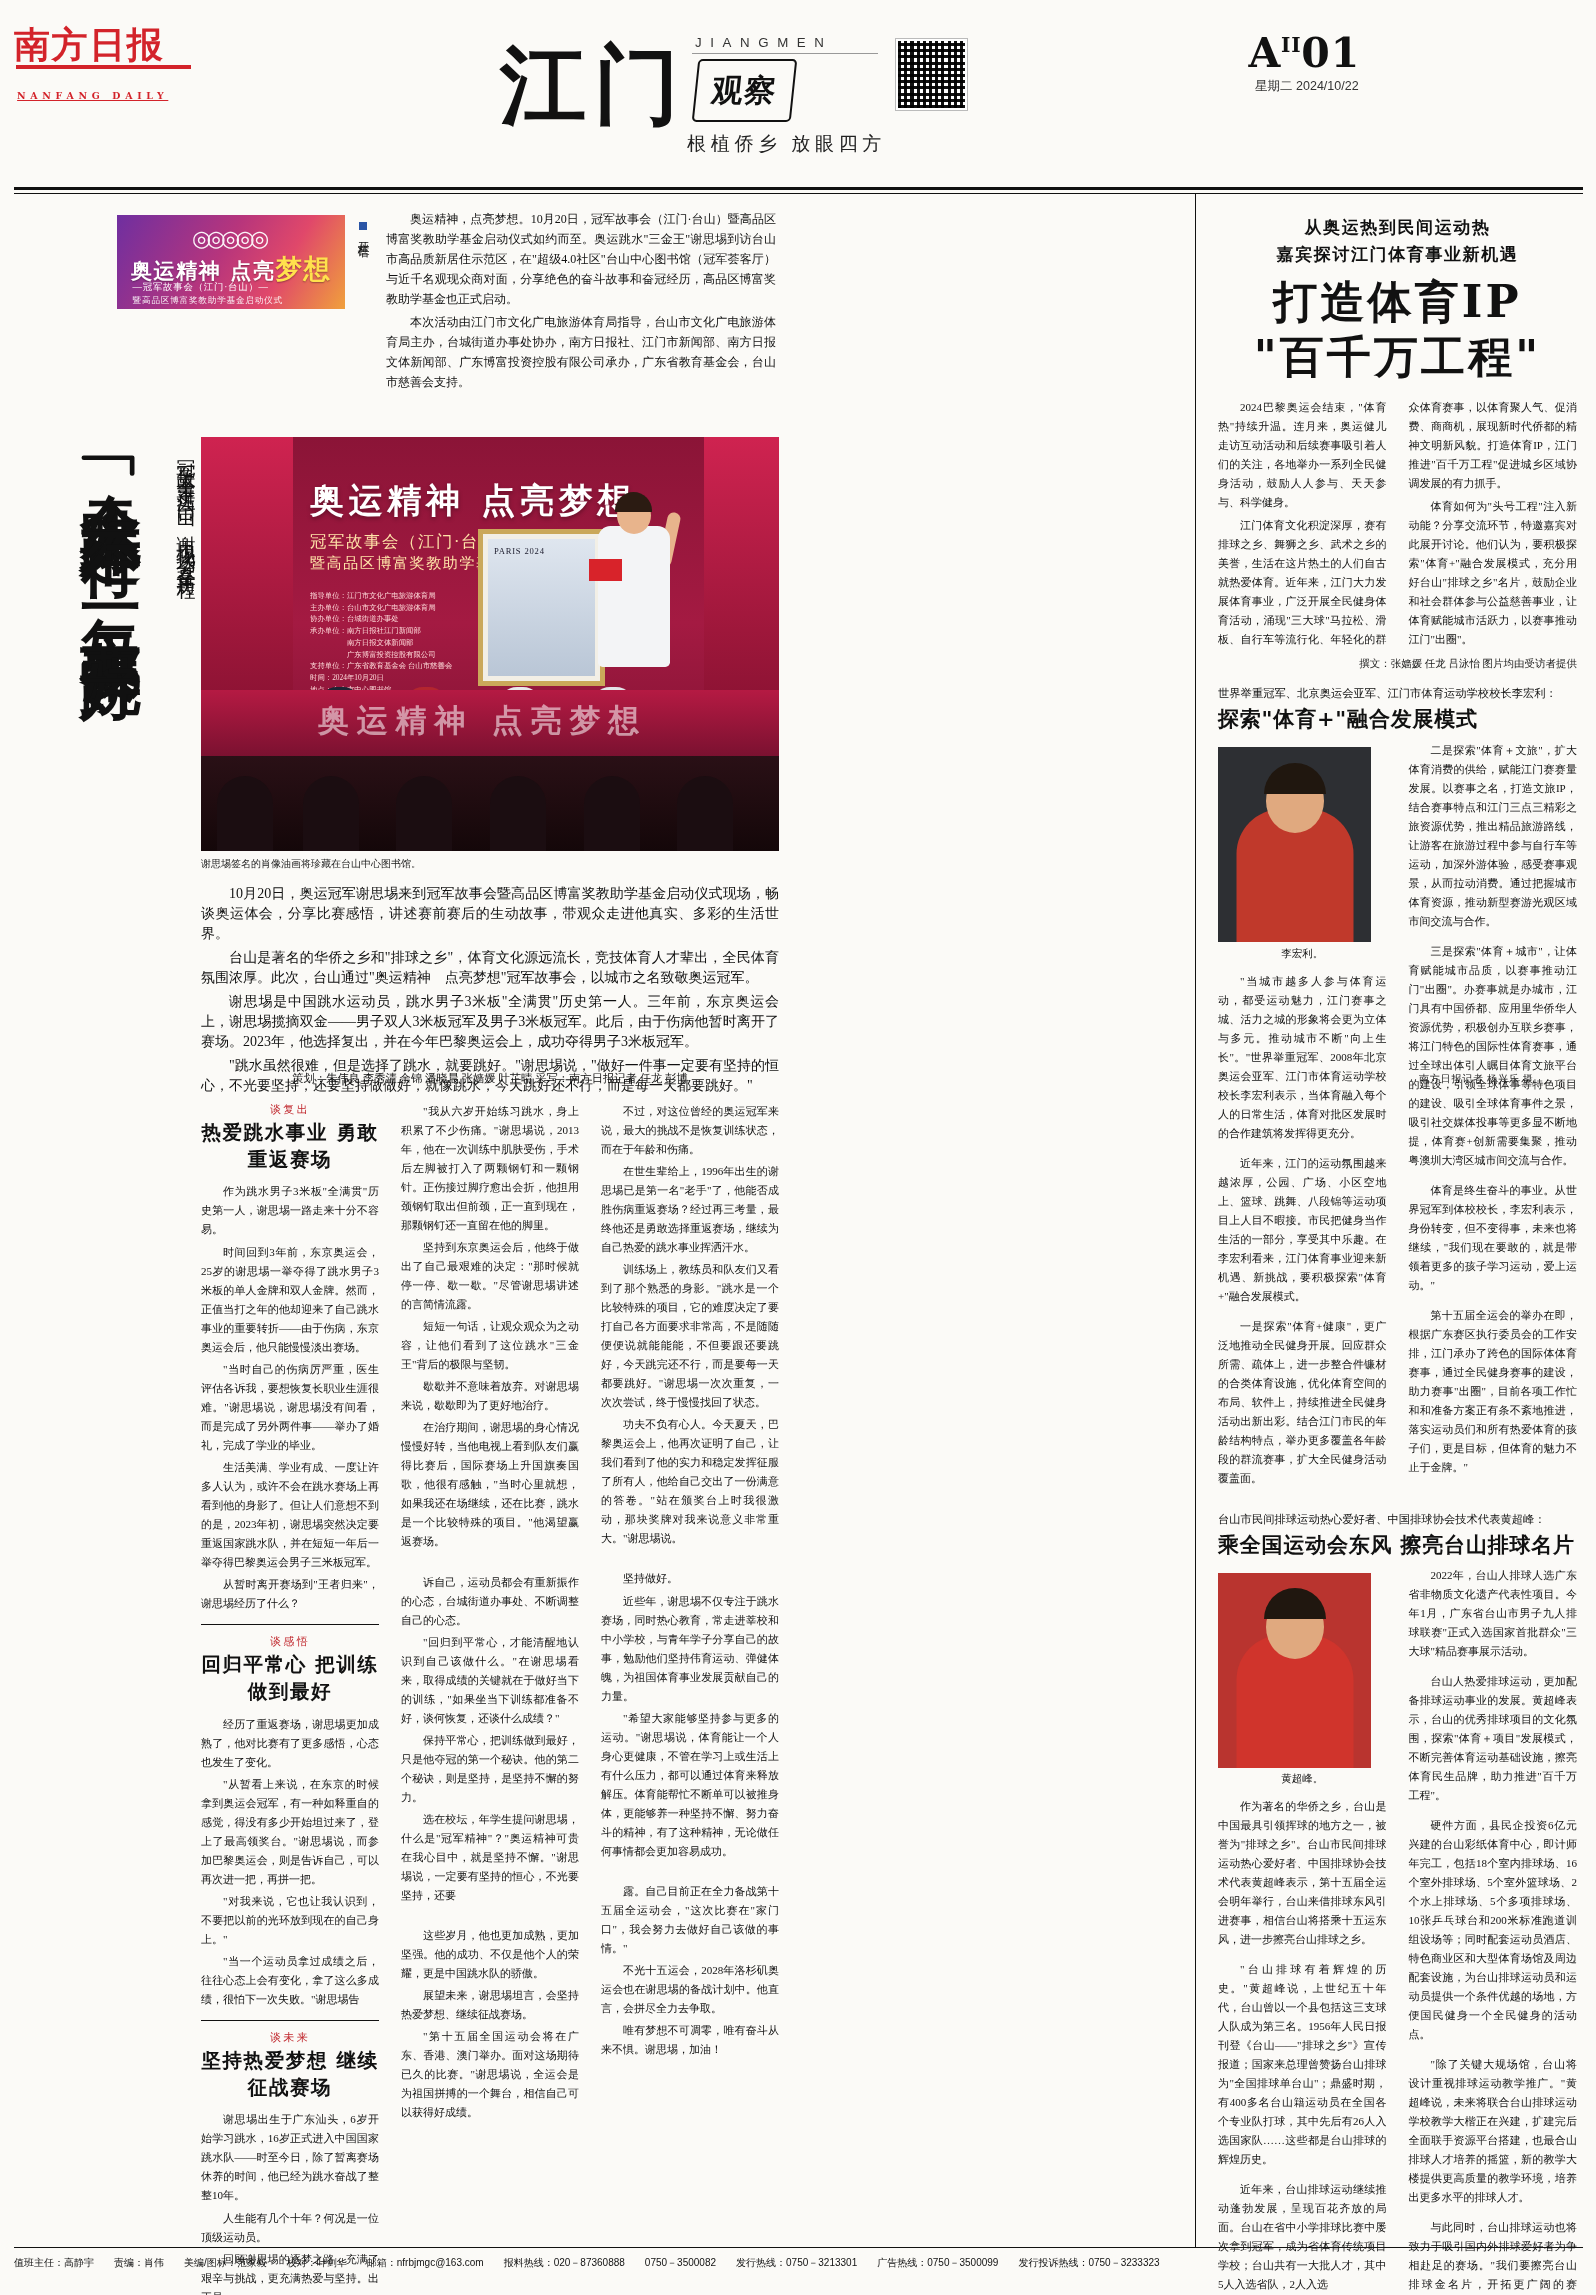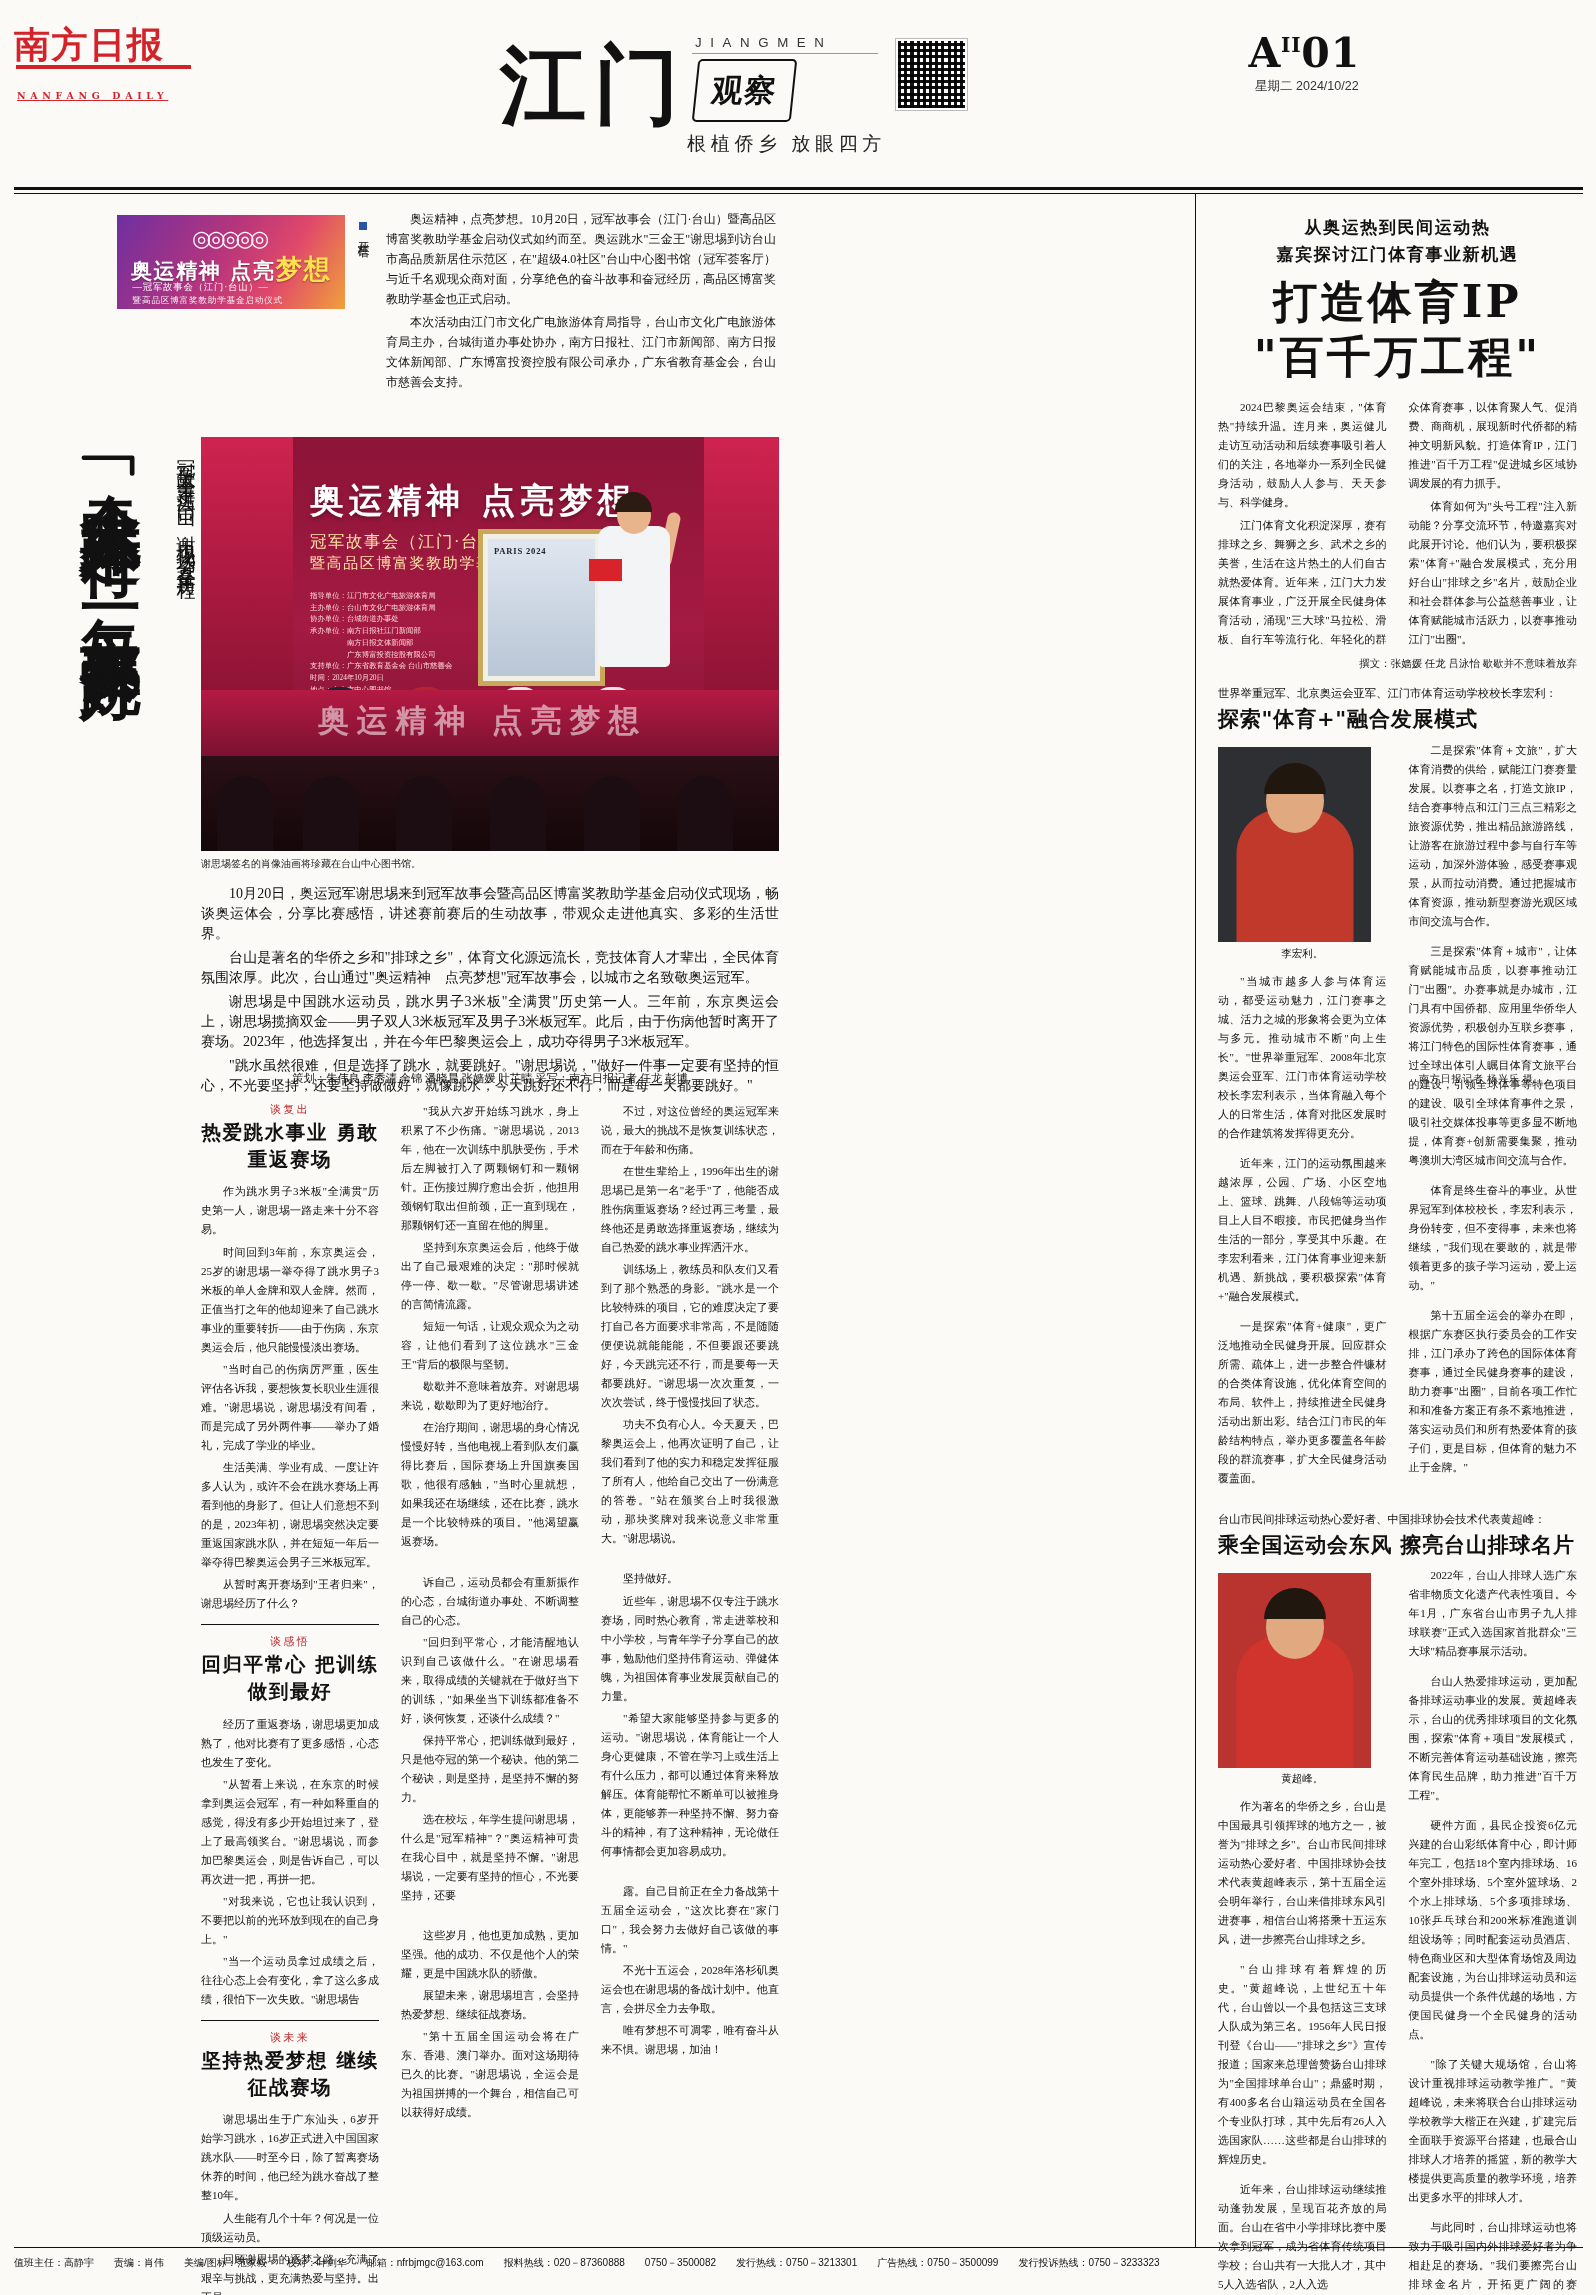--- a/index.html
+++ b/index.html
@@ -71,21 +71,21 @@
   .ph-bg{position:absolute;inset:0;background:
      linear-gradient(180deg,#8b1437 0%,#a41a42 45%,#6d0f2b 100%);}
   .ph-left-panel{position:absolute;left:0;top:0;width:92px;height:258px;background:linear-gradient(180deg,#cf2350,#8e1334);}
   .ph-right-panel{position:absolute;right:0;top:0;width:75px;height:258px;background:linear-gradient(180deg,#cf2350,#8e1334);}
   .ph-title{position:absolute;left:109px;top:41px;font-family:"DejaVu Serif",serif;font-weight:bold;
     font-size:34px;color:#fff;letter-spacing:4.7px;text-shadow:0 1.6px 4.7px rgba(0,0,0,.35);}
   .ph-sub1{position:absolute;left:109px;top:94px;font-size:16.4px;color:#ffe3a8;letter-spacing:1.6px;}
   .ph-sub2{position:absolute;left:109px;top:117px;font-size:15px;color:#ffe3a8;letter-spacing:1.6px;}
   .ph-info{position:absolute;left:109px;top:153px;width:148px;font-size:7.4px;line-height:11.7px;color:#ffd9d9;}
   .ph-frame{position:absolute;left:277px;top:92px;width:117px;height:147px;background:#f2efe6;border:5.5px solid #caa85a;}
-  .ph-frame .inner{position:absolute;inset:4.7px;background:linear-gradient(180deg,#dfe6ef,#b9c6d6);font-weight:bold;}
+  .ph-frame .inner{position:absolute;inset:4.7px;background:linear-gradient(180deg,#dfe6ef,#b9c6d6);}
   .ph-frame .pf-t{position:absolute;left:6.2px;top:7.8px;font-size:8.6px;color:#223;letter-spacing:0.8px;}
   .ph-athlete{position:absolute;right:86px;top:47px;width:117px;height:211px;}
   .ph-athlete .body{position:absolute;left:22px;top:42px;width:72px;height:141px;background:#f3f4f6;border-radius:12.5px 12.5px 4.7px 4.7px;}
   .ph-athlete .head{position:absolute;left:41px;top:12.5px;width:34px;height:37px;background:#e8b48c;border-radius:50%;}
   .ph-athlete .hair{position:absolute;left:39px;top:7.8px;width:37px;height:20px;background:#2b1b12;border-radius:19px 19px 0 0;}
   .ph-athlete .arm{position:absolute;left:87px;top:28px;width:12.5px;height:55px;background:#e8b48c;transform:rotate(12deg);border-radius:6.2px;}
   .ph-athlete .flag{position:absolute;left:12.5px;top:75px;width:33px;height:22px;background:#d8232a;}
   .ph-stage{position:absolute;left:0;bottom:94px;width:578px;height:67px;background:linear-gradient(180deg,#b51a43,#7a1130);}
   .ph-stage-txt{position:absolute;left:117px;bottom:109px;font-family:"DejaVu Serif",serif;font-weight:bold;
     font-size:31px;color:rgba(255,255,255,.55);letter-spacing:7.8px;}
@@ -334,21 +334,21 @@
     <div class="r-title">
       <div>打造体育IP</div>
       <div>"百千万工程"</div>
     </div>
 
     <div class="r-body" style="column-count:2;column-gap:22px;">
       <p>2024巴黎奥运会结束，"体育热"持续升温。连月来，奥运健儿走访互动活动和后续赛事吸引着人们的关注，各地举办一系列全民健身活动，鼓励人人参与、天天参与、科学健身。</p>
       <p>江门体育文化积淀深厚，赛有排球之乡、舞狮之乡、武术之乡的美誉，生活在这片热土的人们自古就热爱体育。近年来，江门大力发展体育事业，广泛开展全民健身体育活动，涌现"三大球"马拉松、滑板、自行车等流行化、年轻化的群众体育赛事，以体育聚人气、促消费、商商机，展现新时代侨都的精神文明新风貌。打造体育IP，江门推进"百千万工程"促进城乡区域协调发展的有力抓手。</p>
       <p>体育如何为"头号工程"注入新动能？分享交流环节，特邀嘉宾对此展开讨论。他们认为，要积极探索"体育+"融合发展模式，充分用好台山"排球之乡"名片，鼓励企业和社会群体参与公益慈善事业，让体育赋能城市活跃力，以赛事推动江门"出圈"。</p>
     </div>
-    <div class="r-byline">撰文：张嫱媛  任龙  吕泳怡  歇歇并不意味着放弃</div>
+    <div class="r-byline">撰文：张嫱媛  任龙  吕泳怡  图片均由受访者提供</div>
 
     <div class="r-secthead">
       <div class="r-sec-kick">世界举重冠军、北京奥运会亚军、江门市体育运动学校校长李宏利：</div>
       <div class="r-sec-title">探索"体育+"融合发展模式</div>
     </div>
     <div style="column-count:2;column-gap:22px;margin-top:7.8px;">
       <div class="portrait">
         <div class="pb" style="background:#c0392b;"></div>
         <div class="ph"></div>
         <div class="phair"></div>

